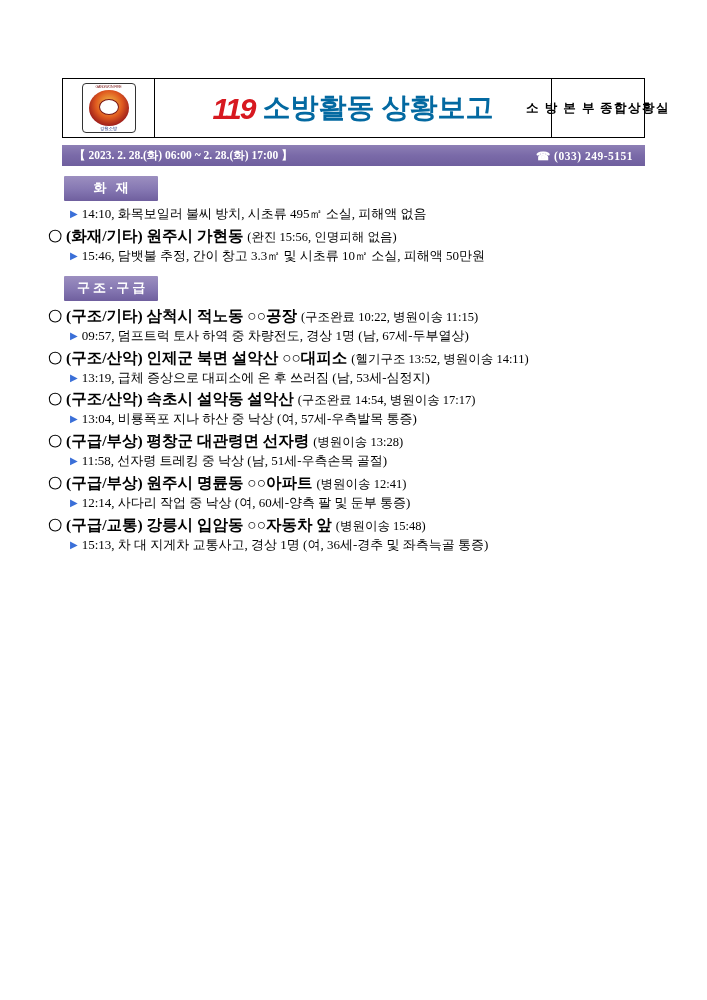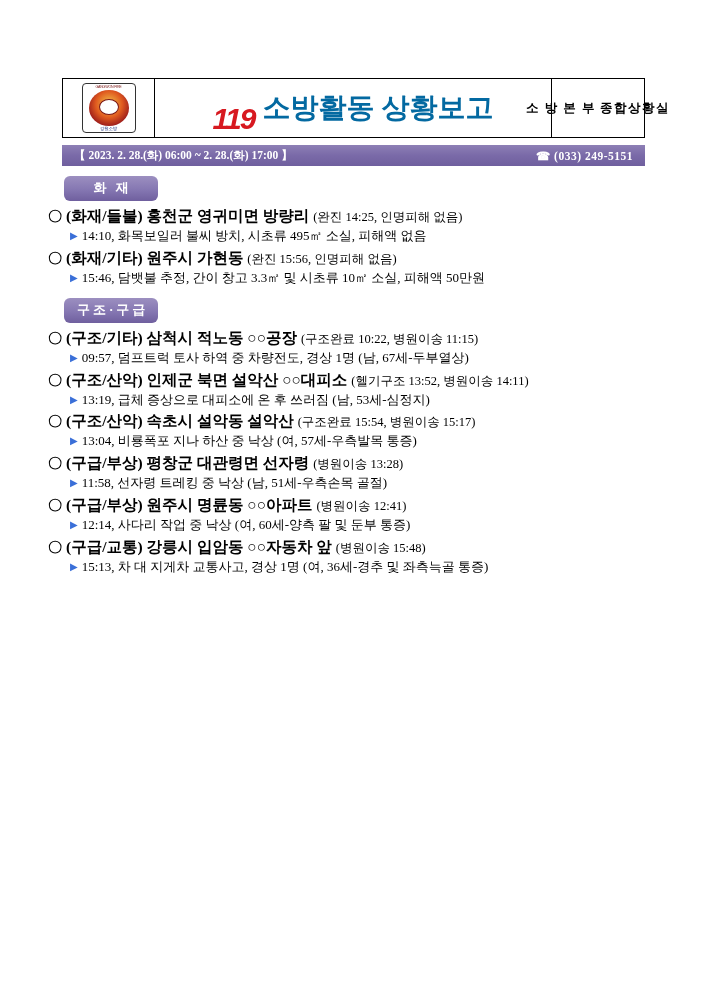--- a/index.html
+++ b/index.html
@@ -103,21 +103,21 @@
   }
   .logo119 {
     font-family: "Liberation Sans", sans-serif;
     font-weight: bold;
     font-style: italic;
     font-size: 30px;
     color: #d71920;
     letter-spacing: -2px;
     line-height: 1;
     position: relative;
-    top: 11px;
+    top: 1px;
   }
   .header-title {
     font-size: 28px;
     font-weight: bold;
     letter-spacing: 0px;
     color: #0369a1;
     white-space: nowrap;
   }
   .header-org-cell {
     width: 92px;
@@ -165,21 +165,21 @@
   .section-title {
     display: inline-block;
     min-width: 94px;
     text-align: center;
     background: linear-gradient(to bottom, #9c8fc0 0%, #8577b2 55%, #6f5f9e 100%);
     color: #ffffff;
     font-size: 13px;
     font-weight: bold;
     letter-spacing: 3px;
     padding: 3px 10px 4px 13px;
-    border-radius: 6px;
+    border-radius: 1px;
     margin-left: 16px;
     box-sizing: border-box;
   }
   .section-body {
     margin-top: 4px;
   }
 
   .item {
     margin-top: 1px;
   }
@@ -249,25 +249,20 @@
     <span class="phone">☎ (033) 249-5151</span>
   </div>
 
   <div class="content">
 
     <div class="section">
       <div class="section-title">화 재</div>
       <div class="section-body">
 
         <div class="item">
-          <div class="item-main">
-            <span class="bullet-o">〇</span><span class="cat">(화재/들불)</span>
-            <span class="place">홍천군 영귀미면 방량리</span>
-            <span class="note">(완진 14:25, 인명피해 없음)</span>
-          </div>
           <div class="item-sub">
             <span class="tri">▶</span><span>14:10, 화목보일러 불씨 방치, 시초류 495㎡ 소실, 피해액 없음</span>
           </div>
         </div>
 
         <div class="item">
           <div class="item-main">
             <span class="bullet-o">〇</span><span class="cat">(화재/기타)</span>
             <span class="place">원주시 가현동</span>
             <span class="note">(완진 15:56, 인명피해 없음)</span>
@@ -303,21 +298,21 @@
           </div>
           <div class="item-sub">
             <span class="tri">▶</span><span>13:19, 급체 증상으로 대피소에 온 후 쓰러짐 (남, 53세-심정지)</span>
           </div>
         </div>
 
         <div class="item">
           <div class="item-main">
             <span class="bullet-o">〇</span><span class="cat">(구조/산악)</span>
             <span class="place">속초시 설악동 설악산</span>
-            <span class="note">(구조완료 15:54, 병원이송 15:17)</span>
+            <span class="note">(구조완료 14:54, 병원이송 17:17)</span>
           </div>
           <div class="item-sub">
             <span class="tri">▶</span><span>13:04, 비룡폭포 지나 하산 중 낙상 (여, 57세-우측발목 통증)</span>
           </div>
         </div>
 
         <div class="item">
           <div class="item-main">
             <span class="bullet-o">〇</span><span class="cat">(구급/부상)</span>
             <span class="place">평창군 대관령면 선자령</span>

